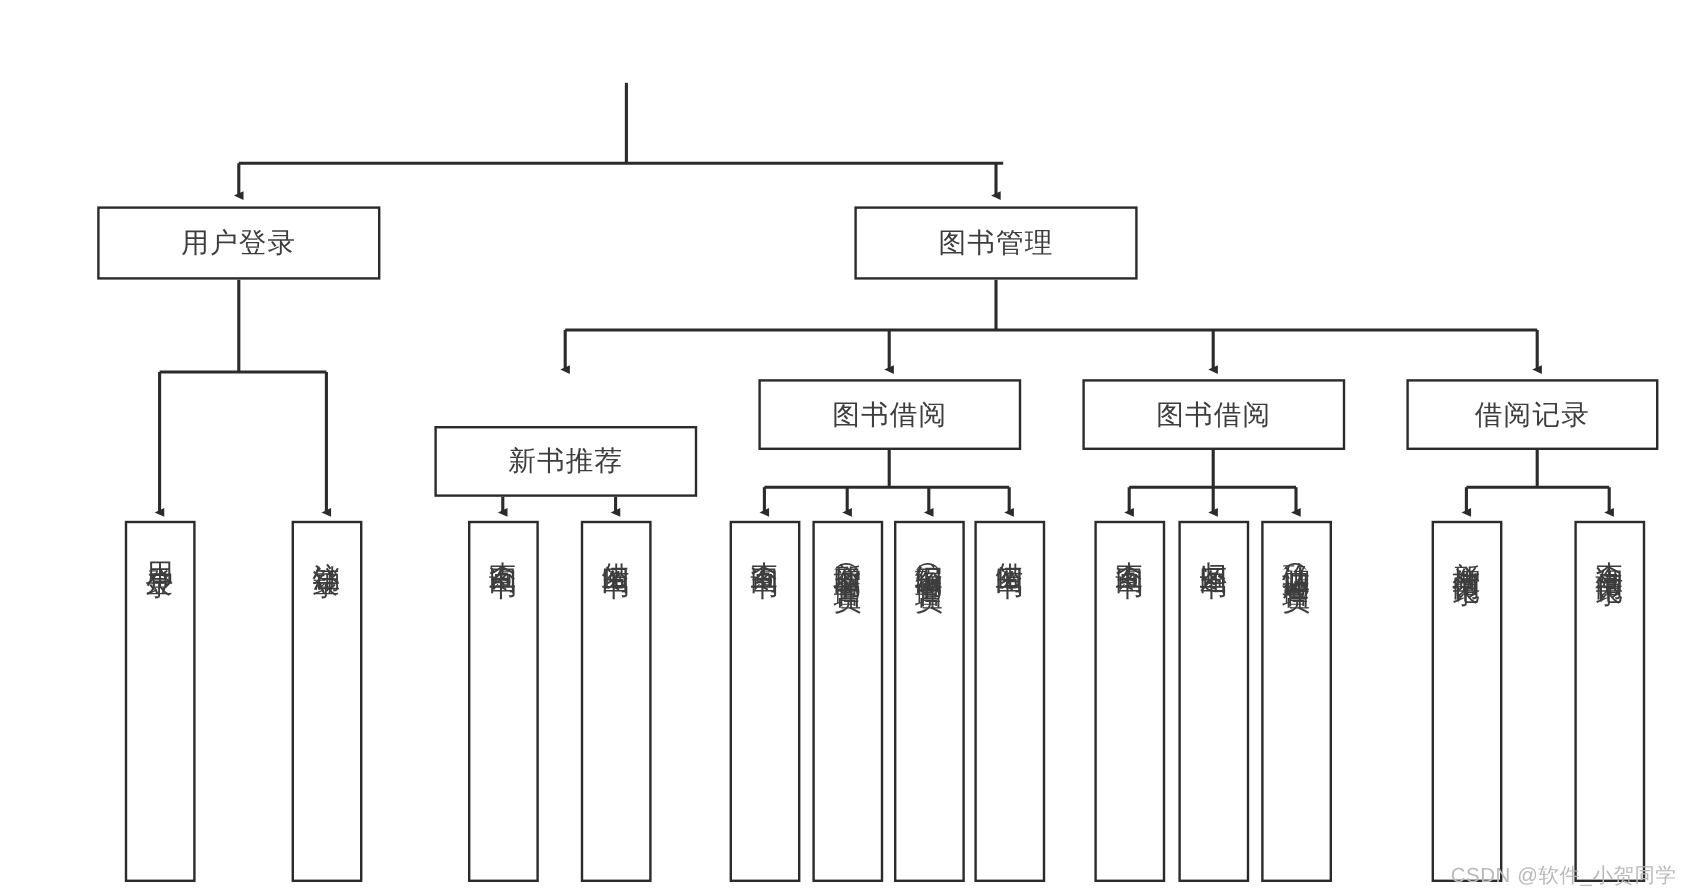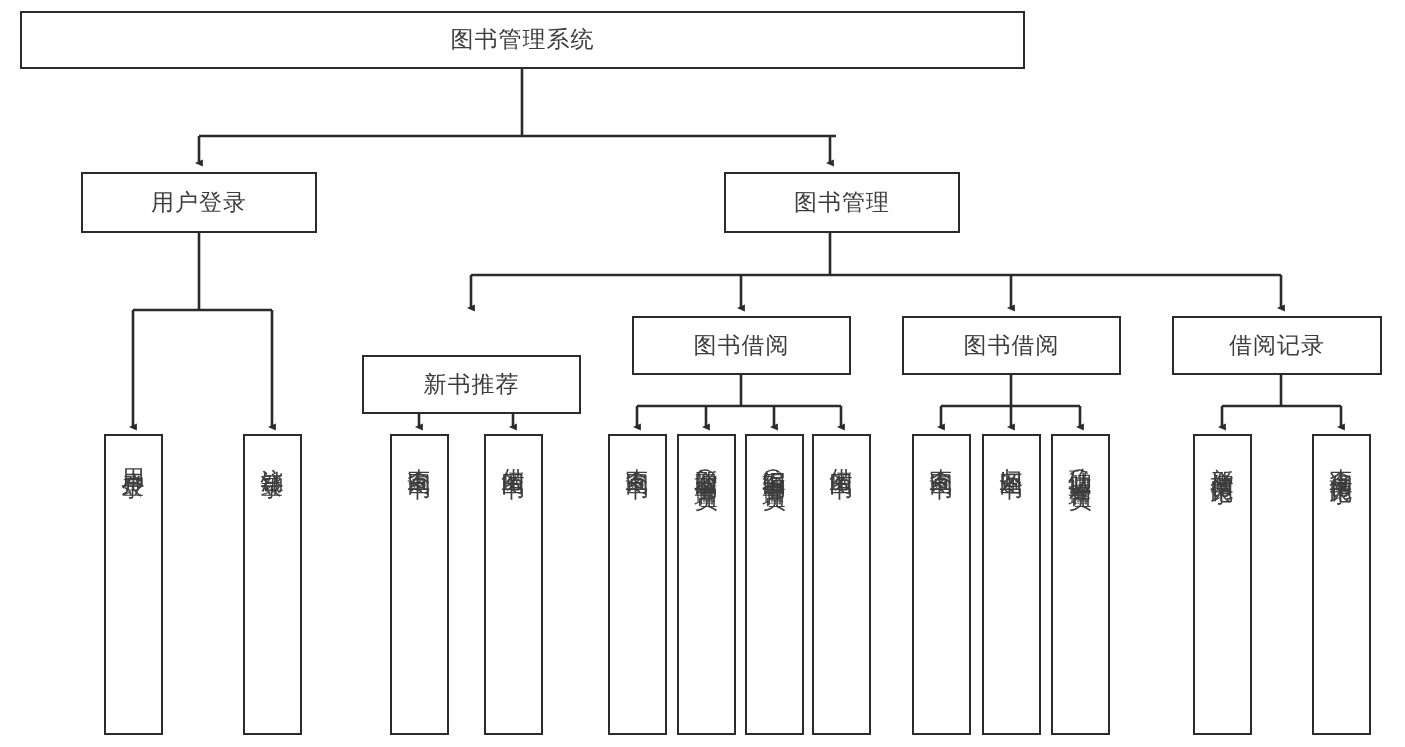--- a/index.html
+++ b/index.html
@@ -119,29 +119,26 @@
       <path d="M1011,406 L1011,427" marker-end="url(#arrowhead)"></path>
       <path d="M1080,406 L1080,427" marker-end="url(#arrowhead)"></path>
 
       <path d="M1281,375 L1281,406"></path>
       <path d="M1222,406 L1341,406"></path>
       <path d="M1222,406 L1222,427" marker-end="url(#arrowhead)"></path>
       <path d="M1341,406 L1341,427" marker-end="url(#arrowhead)"></path>
     </g>
   </svg>
 
-  <div class="node horizontal" style="left:20px; top:11px; width:1005px; height:58px;">
-    <span class="node-label">图书管理系统</span>
-  </div>
 
   <div class="node horizontal" style="left:81px; top:172px; width:236px; height:61px;">
     <span class="node-label">用户登录</span>
   </div>
 
-  <div class="node horizontal" style="left:712px; top:172px; width:236px; height:61px;margin-left:12px;">
+  <div class="node horizontal" style="left:712px; top:172px; width:236px; height:61px;">
     <span class="node-label">图书管理</span>
   </div>
 
   <div class="node horizontal" style="left:362px; top:316px; width:219px; height:59px;margin-top:39px;">
     <span class="node-label">新书推荐</span>
   </div>
 
   <div class="node horizontal" style="left:632px; top:316px; width:219px; height:59px;">
     <span class="node-label">图书借阅</span>
   </div>
@@ -199,14 +196,15 @@
   </div>
 
   <div class="node vertical" style="left:1193px; top:434px; width:59px; height:301px;">
     <span class="node-label">新增借阅记录</span>
   </div>
 
   <div class="node vertical" style="left:1312px; top:434px; width:59px; height:301px;">
     <span class="node-label">查询借阅记录</span>
   </div>
 
+  <div class="watermark">CSDN @软件_小贺同学</div>
 
 </div>
 
 </body></html>

